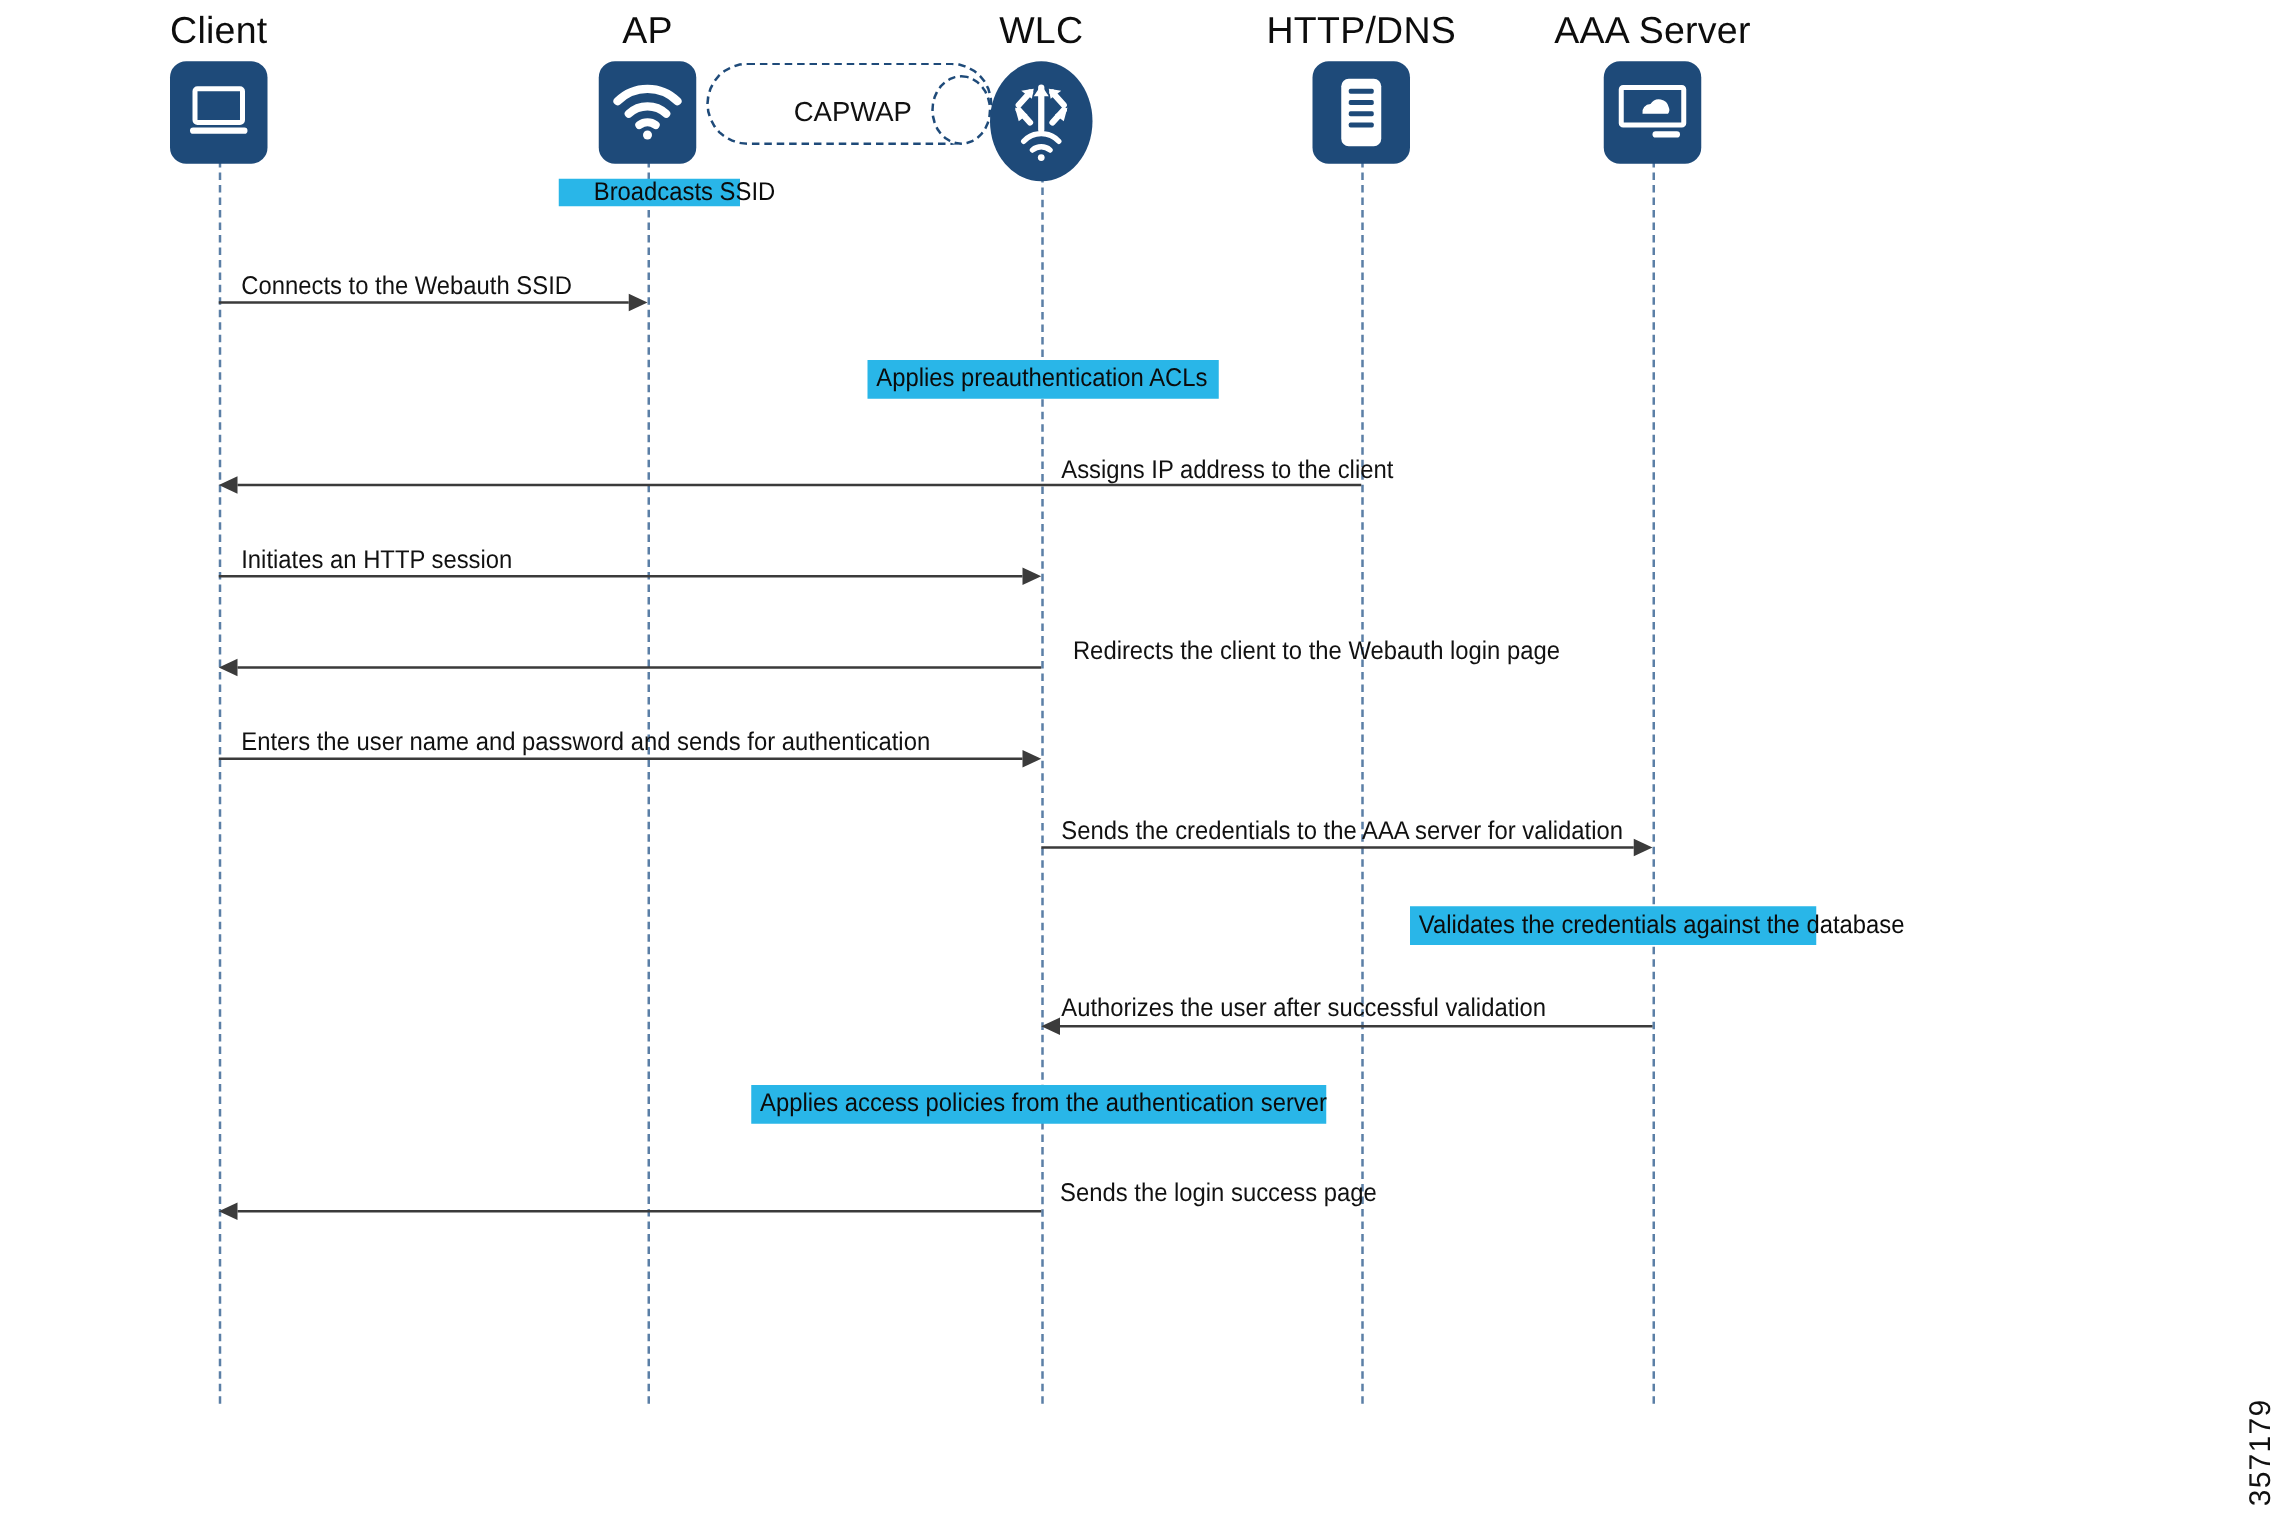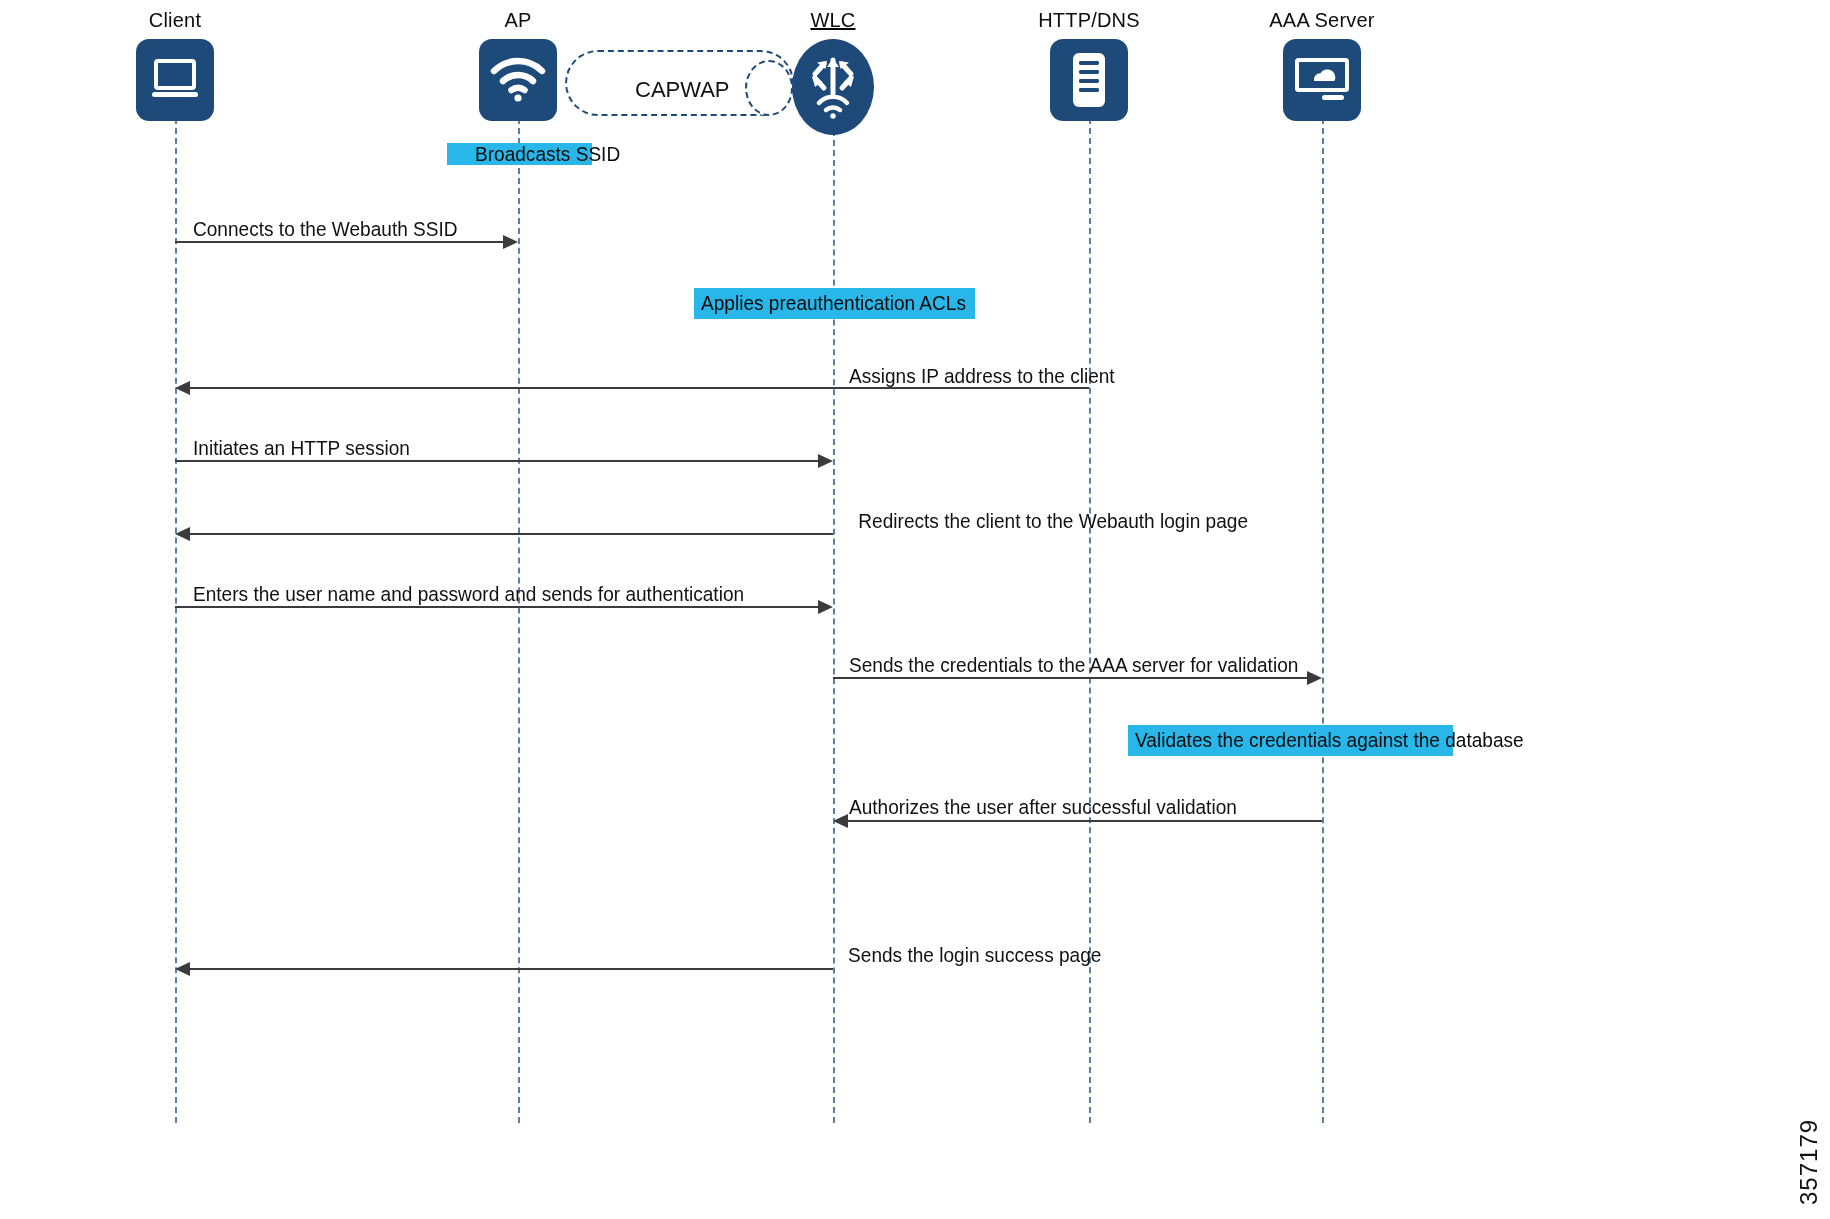--- a/index.html
+++ b/index.html
@@ -6,21 +6,21 @@
   body{width:1830px;height:1219px;position:relative;overflow:hidden;
        font-family:"Liberation Sans","DejaVu Sans",sans-serif;}
   #stage{position:absolute;left:0;top:0;width:1830px;height:1219px;}
 
   
   .lifeline{position:absolute;width:0;border-left:2px dashed #5b7fa6;z-index:1;}
 
   
   .actor{position:absolute;z-index:4;display:flex;flex-direction:column;
          align-items:center;}
-  .actor-label{font-size:20px;color:#0d0d0d;letter-spacing:.2px;
+  .actor-label{font-size:30px;color:#0d0d0d;letter-spacing:.2px;
                white-space:nowrap;line-height:1;margin-bottom:9px;
                font-family:"Liberation Sans","DejaVu Sans",sans-serif;}
   .node-box{width:78px;height:82px;background:#1e4a79;border-radius:13px;
             display:flex;align-items:center;justify-content:center;}
   .node-oval{width:82px;height:96px;background:#1e4a79;border-radius:50%;
              display:flex;flex-direction:column;align-items:center;
              justify-content:center;gap:1px;}
 
   
   .capwap-pipe{position:absolute;border:2px dashed #1e4a79;
@@ -85,21 +85,21 @@
     <div class="node-box">
       <svg width="56" height="46" viewBox="0 0 56 46">
         <path d="M4 14 A34 34 0 0 1 52 14" fill="none" stroke="#fff" stroke-width="6.5" stroke-linecap="round"></path>
         <path d="M13 24 A22 22 0 0 1 43 24" fill="none" stroke="#fff" stroke-width="6.5" stroke-linecap="round"></path>
         <path d="M21.5 33 A11 11 0 0 1 34.5 33" fill="none" stroke="#fff" stroke-width="6.5" stroke-linecap="round"></path>
         <circle cx="28" cy="41" r="3.6" fill="#fff"></circle>
       </svg>
     </div>
   </div>
 
-  <div class="actor" style="left:792px;top:10px;width:82px;text-decoration:underline;">
+  <div class="actor" style="left:792px;top:10px;width:82px;">
     <div class="actor-label">WLC</div>
     <div class="node-oval">
       <svg width="58" height="40" viewBox="0 0 58 40">
         <path d="M29 38 L29 4" stroke="#fff" stroke-width="5" stroke-linecap="round"></path>
         <path d="M29 2 L23 11 L35 11 Z" fill="#fff"></path>
         <path d="M20 8 L11 18" stroke="#fff" stroke-width="5" stroke-linecap="round"></path>
         <path d="M23 5 L13 6.5 L21.5 13 Z" fill="#fff"></path>
         <path d="M38 8 L47 18" stroke="#fff" stroke-width="5" stroke-linecap="round"></path>
         <path d="M35 5 L45 6.5 L36.5 13 Z" fill="#fff"></path>
         <path d="M11 22 L20 32" stroke="#fff" stroke-width="5" stroke-linecap="round"></path>
@@ -172,20 +172,23 @@
   <div class="arrowhead arrow-right" style="left:1307px;top:671px;"></div>
 
   <div class="note" style="left:1128px;top:725px;width:325px;height:31px;">
     <span>Validates the credentials against the database</span>
   </div>
 
   <div class="msg-label lbl-left" style="left:849px;top:797px;">Authorizes the user after successful validation</div>
   <div class="msg" style="left:848px;top:820px;width:474px;"></div>
   <div class="arrowhead arrow-left" style="left:833px;top:814px;"></div>
 
+  <div class="note" style="left:601px;top:868px;width:460px;height:31px;">
+    <span>Applies access policies from the authentication server</span>
+  </div>
 
   <div class="msg-label lbl-right" style="left:829px;top:945px;">Sends the login success page</div>
   <div class="msg" style="left:190px;top:968px;width:643px;"></div>
   <div class="arrowhead arrow-left" style="left:175px;top:962px;"></div>
 
 
   <div class="fig-id" style="left:1795px;top:1205px;">357179</div>
 
 </div>
 

